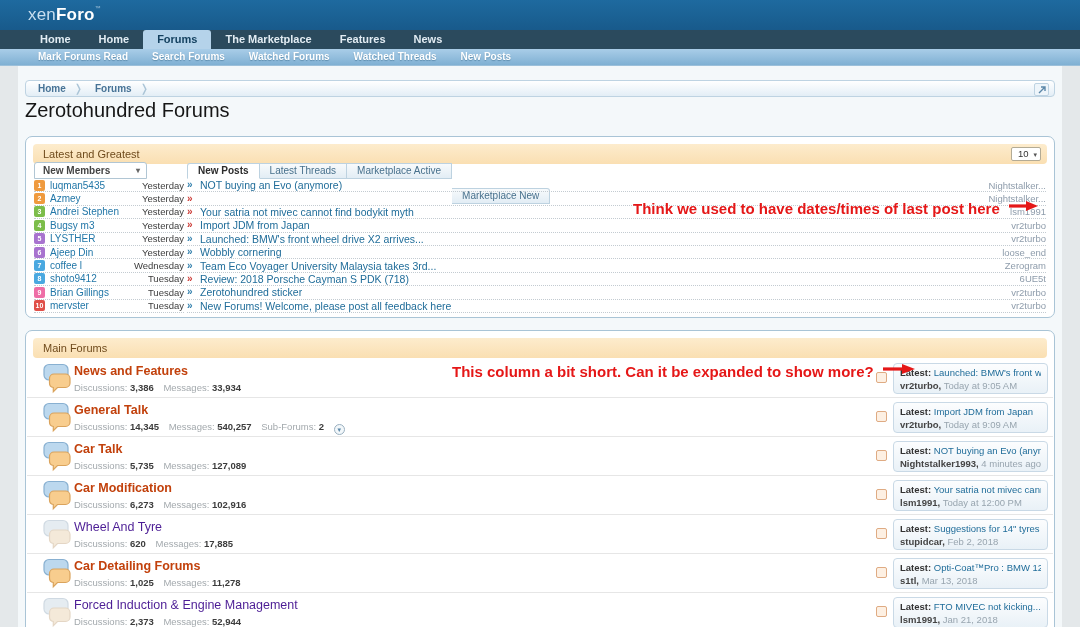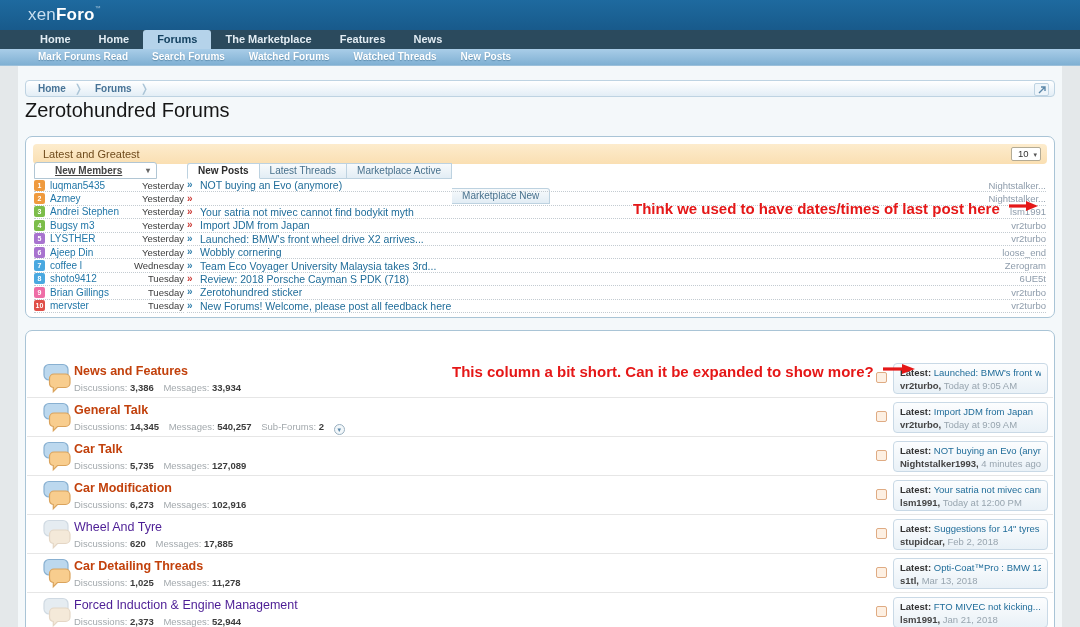--- a/index.html
+++ b/index.html
@@ -58,24 +58,24 @@
   .block-2 { top:330px; height:340px; }
   .strip { position:absolute; left:7px; right:7px; top:7px; height:20px;
     background:linear-gradient(#fdeccd,#fadfb2); border-radius:4px;
     font-size:11px; color:#6f4b1d; line-height:20px; padding-left:10px; }
   .pagesize { position:absolute; right:6px; top:3px; width:30px; height:14px;
     background:#fff; border:1px solid #b3ab95; border-radius:2px;
     font-size:9.5px; color:#333; line-height:12px; padding-left:6px; cursor:pointer; }
   .pagesize .caret { position:absolute; right:3px; top:0; font-size:7px; color:#555; line-height:13px; }
 
   
-  .members-tab { position:absolute; left:8px; top:25px; width:123px; height:17px;
+  .members-tab { position:absolute; left:8px; top:25px; width:113px; height:17px;
     background:#fff; border:1px solid #b1c6d4; border-radius:3px 3px 0 0;
     font-size:10px; font-weight:bold; color:#444; line-height:15px;
-    padding:0 6px 0 20px; cursor:pointer;text-decoration:underline; }
+    padding:0 6px 0 8px; cursor:pointer; }
   .members-tab .caret { float:right; font-size:8px; color:#666; line-height:15px; }
   .member-table { position:absolute; left:8px; top:42px; width:150px; }
   .member-row { height:13.4px; display:flex; align-items:center;
     border-bottom:1px dotted #c3cbd1; }
   .badge { width:11px; height:11px; border-radius:2px; color:#fff; font-size:7px;
     font-weight:bold; text-align:center; line-height:11px; margin-right:5px; flex:none; }
   .member-name { font-size:10px; color:#2277a8; flex:1; white-space:nowrap; overflow:hidden; }
   .member-day { font-size:9.5px; color:#3c3c3c; flex:none; }
 
   
@@ -296,20 +296,23 @@
     </div>
     <div class="post-row">
       <span class="post-chev" style="color: rgb(51, 128, 173);">»</span>
       <a class="post-title">New Forums! Welcome, please post all feedback here</a>
       <a class="post-user">vr2turbo</a>
     </div>
   </div>
 </div>
 
 <div class="block block-2">
+  <div class="strip">
+    <span>Main Forums</span>
+  </div>
 
   <div class="forum-rows">
 
     <div class="forum-row" data-state="unread">
       <span class="forum-icon">
         <svg width="34" height="31" viewBox="0 0 34 31">
             <path d="M9 1.5 h14 a5 5 0 0 1 5 5 v5.5 a5 5 0 0 1 -5 5 h-7 l-5 4.5 v-4.5 h-2 a5 5 0 0 1 -5 -5 v-5.5 a5 5 0 0 1 5 -5 z" fill="#bcd8ee" stroke="#88b0d1" stroke-width="1.2"></path>
             <path d="M14 11 h11.5 a4.5 4.5 0 0 1 4.5 4.5 v4.5 a4.5 4.5 0 0 1 -4.5 4.5 h-8 l-4.2 4.2 v-4.2 a4.5 4.5 0 0 1 -3.8 -4.5 v-4.5 a4.5 4.5 0 0 1 4.5 -4.5 z" fill="#f8cd8e" stroke="#daa35c" stroke-width="1.2"></path>
           </svg>
       </span>
@@ -424,21 +427,21 @@
       </div>
     </div>
 
     <div class="forum-row" data-state="unread">
       <span class="forum-icon">
         <svg width="34" height="31" viewBox="0 0 34 31">
             <path d="M9 1.5 h14 a5 5 0 0 1 5 5 v5.5 a5 5 0 0 1 -5 5 h-7 l-5 4.5 v-4.5 h-2 a5 5 0 0 1 -5 -5 v-5.5 a5 5 0 0 1 5 -5 z" fill="#bcd8ee" stroke="#88b0d1" stroke-width="1.2"></path>
             <path d="M14 11 h11.5 a4.5 4.5 0 0 1 4.5 4.5 v4.5 a4.5 4.5 0 0 1 -4.5 4.5 h-8 l-4.2 4.2 v-4.2 a4.5 4.5 0 0 1 -3.8 -4.5 v-4.5 a4.5 4.5 0 0 1 4.5 -4.5 z" fill="#f8cd8e" stroke="#daa35c" stroke-width="1.2"></path>
           </svg>
       </span>
-      <a class="forum-title">Car Detailing Threads</a>
+      <a class="forum-title">Car Detailing Forums</a>
       <div class="forum-stats">
         <span>Discussions:</span>
         <b>1,025</b>
         <span>Messages:</span>
         <b>11,278</b>
       </div>
       <div class="latest-wrap">
         <span class="page-icon"></span>
         <div class="latest-box">
           <div class="l1"><span class="lbl">Latest:</span> <a>Opti-Coat™Pro : BMW 120i Metal...</a></div>

